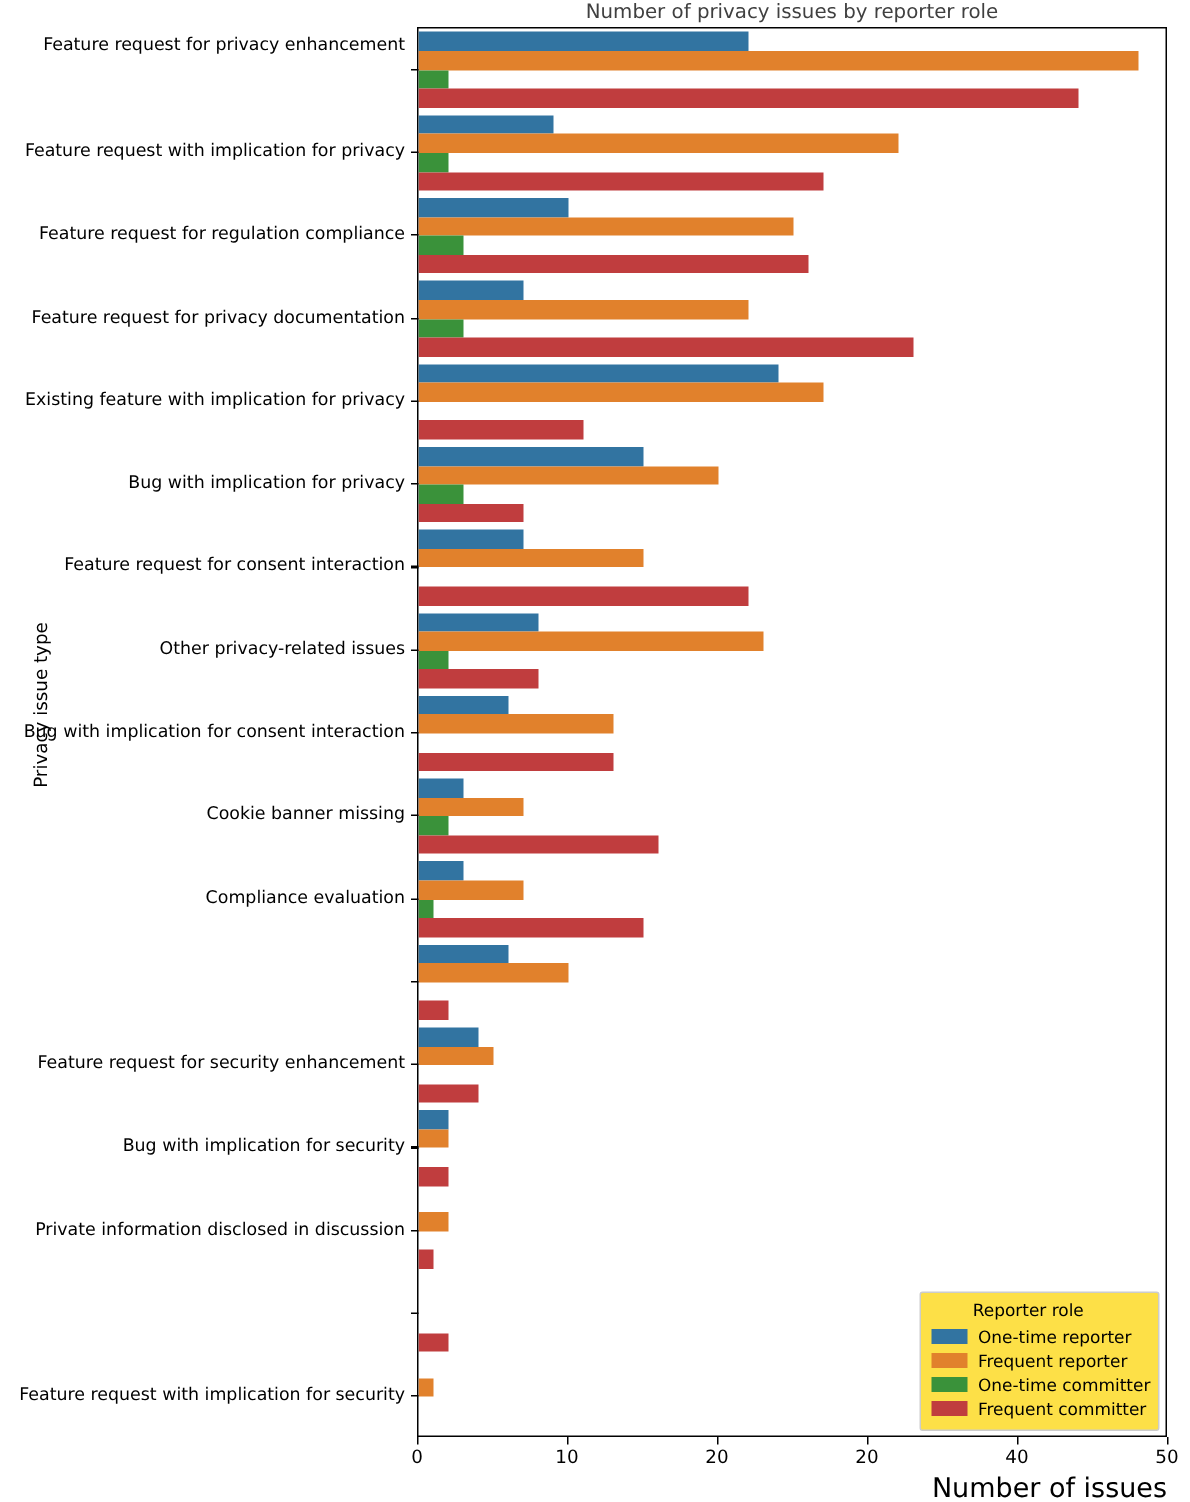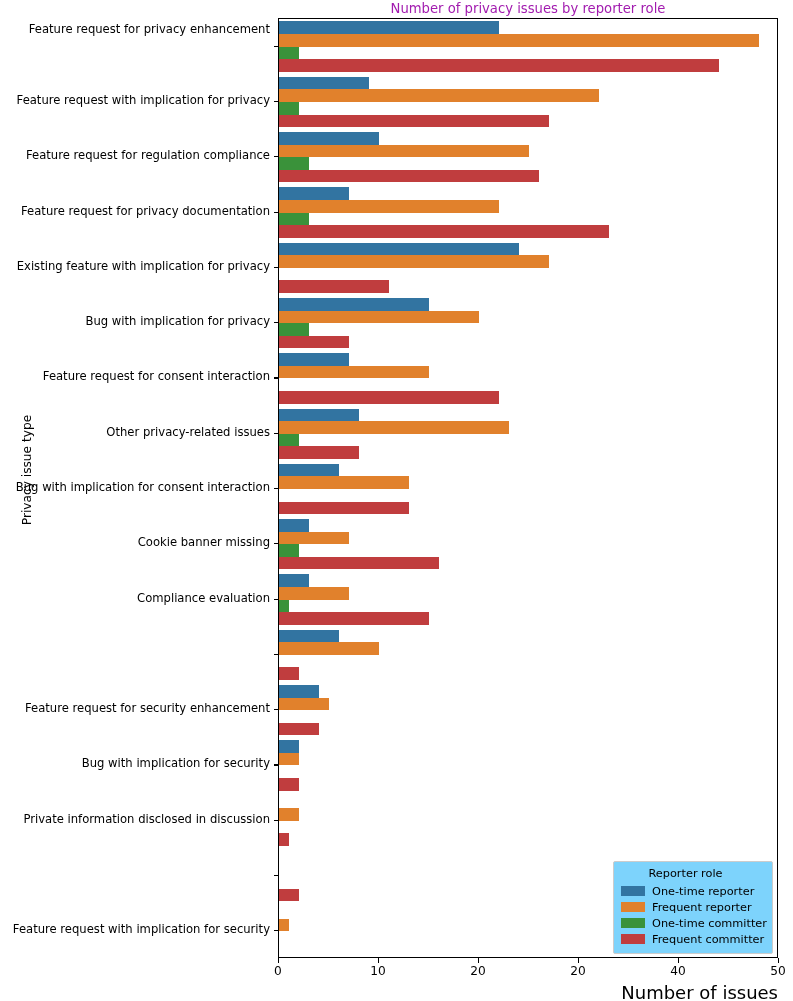--- a/index.html
+++ b/index.html
@@ -24,21 +24,21 @@
   }
 
   
   #chart-title {
     position: absolute;
     left: 278px;
     top: 0px;
     width: 500px;
     text-align: center;
     font-size: 13.2px;
-    color: #a21caf;
+    color: #404040;
     line-height: 17px;
     white-space: nowrap;
   }
 
   
   #plot-area {
     position: absolute;
     left: 278px;
     top: 18px;
     width: 500px;
@@ -135,21 +135,21 @@
     white-space: nowrap;
   }
 
   
   #legend {
     position: absolute;
     left: 613px;
     top: 861px;
     width: 160px;
     border: 1px solid #cccccc;
-    background: #7dd3fc;
+    background: #fde047;
     border-radius: 2px;
     padding: 5px 22px 6px 7px;
     box-sizing: border-box;
   }
   #legend-title {
     font-size: 11.3px;
     color: #000000;
     text-align: center;
     margin-bottom: 3px;
     white-space: nowrap;

